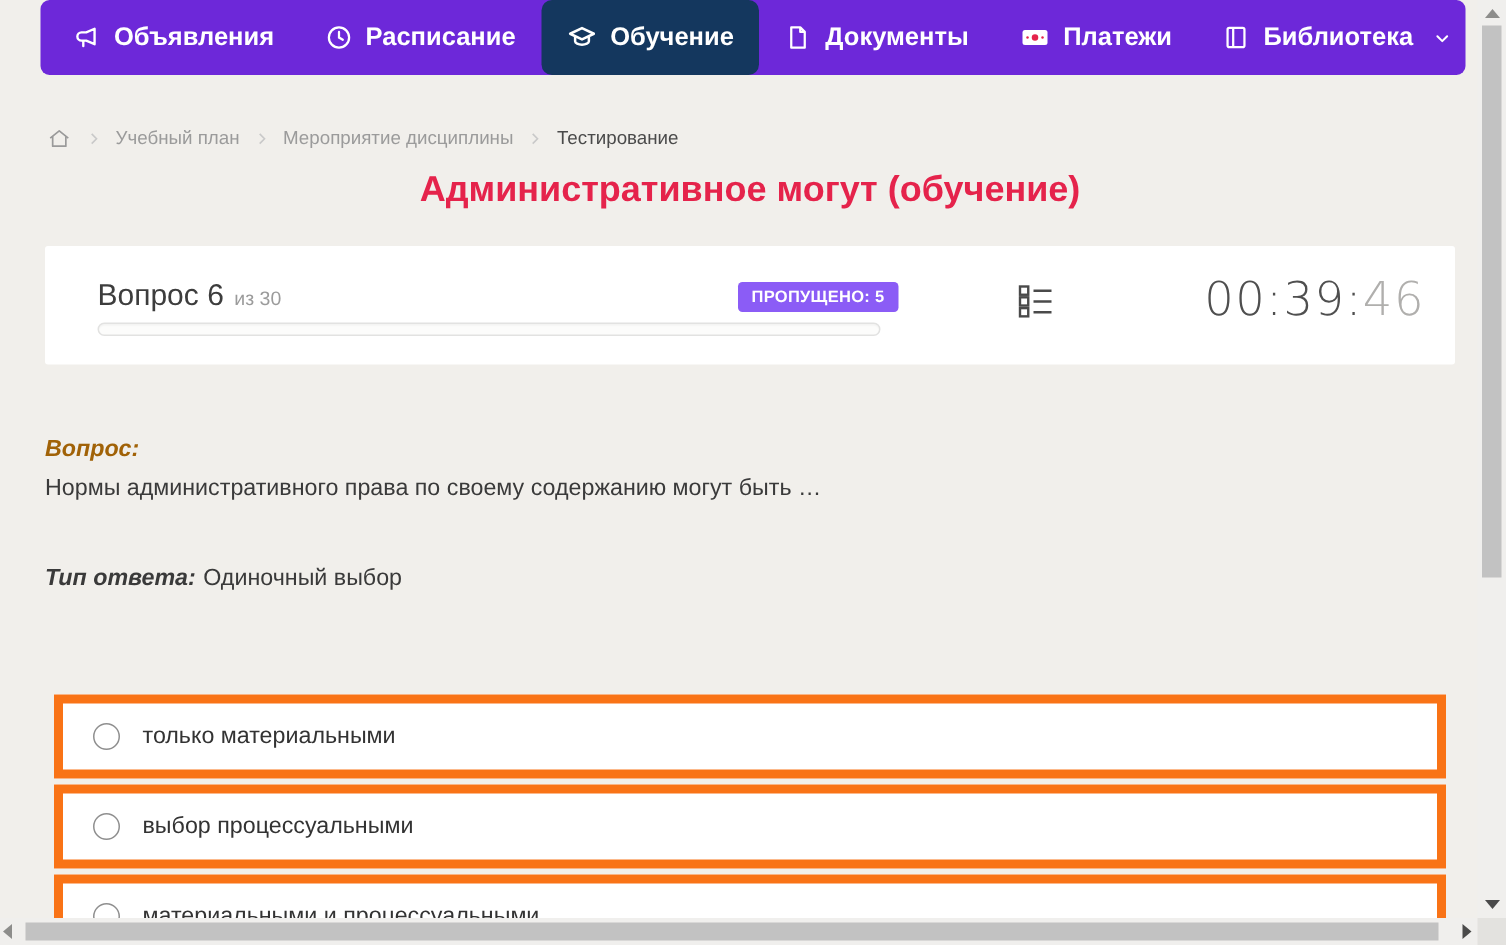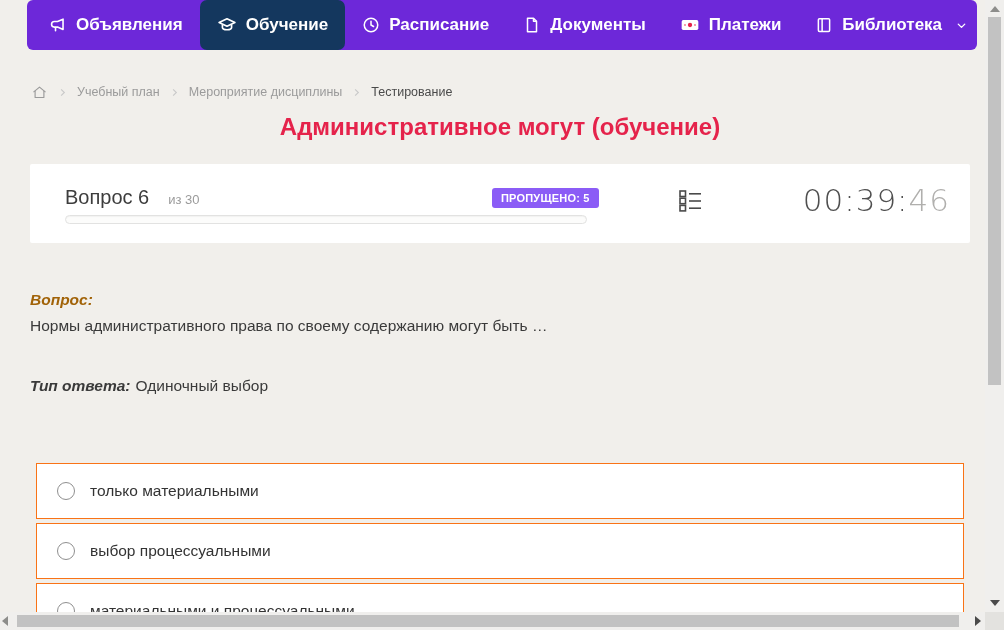--- a/index.html
+++ b/index.html
@@ -39,21 +39,21 @@
     position:absolute;left:30px;top:113px;width:940px;margin:0;
     text-align:center;font-size:24px;font-weight:bold;color:#e5234b;
   }
   
   .quiz-card{
     position:absolute;left:30px;top:164px;width:940px;height:79px;
     background:#ffffff;border-radius:2px;
   }
   .q-head{
     position:absolute;left:35px;top:22px;
-    display:flex;align-items:baseline;gap:19px;
+    display:flex;align-items:baseline;gap:7px;
   }
   .q-num{font-size:20px;color:#3d3d3d;}
   .q-total{font-size:13px;color:#9b9b9b;}
   .skip-badge{
     position:absolute;left:462px;top:24px;
     background:#8b5cf6;color:#fff;font-size:11px;font-weight:bold;
     padding:4px 9px;border-radius:3px;letter-spacing:.2px;
   }
   .progress{
     position:absolute;left:35px;top:51px;width:520px;height:7px;
@@ -81,21 +81,21 @@
     font-size:15.5px;color:#3a3a3a;
   }
   .q-type{
     position:absolute;left:30px;top:377px;margin:0;font-size:15.5px;color:#3a3a3a;
   }
   .q-type b{font-style:italic;margin-right:5px;}
   
   .options{position:absolute;left:36px;top:463px;width:928px;}
   .option{
     box-sizing:border-box;width:100%;height:56px;margin-bottom:4px;
-    background:#fff;border:1px solid #f97316;
+    background:#fff;border:6px solid #f97316;
     display:flex;align-items:center;padding-left:20px;gap:15px;cursor:pointer;
   }
   .radio{
     width:16px;height:16px;border-radius:50%;
     border:1px solid #8f8f8f;background:#fff;flex:0 0 auto;
   }
   .option-label{font-size:15.5px;color:#333;}
   
   .vscroll{
     position:absolute;right:0;top:0;width:19px;height:612px;background:#f0efed;
@@ -118,37 +118,37 @@
 <nav class="nav">
   <a class="nav-item">
     <span class="nav-icon">
       <svg width="19" height="19" viewBox="0 0 24 24" fill="none" stroke="#fff" stroke-width="2" stroke-linejoin="round">
           <path d="M19 4v13l-7-3H8a3.5 3.5 0 0 1 0-7h4l7-3z"></path>
           <path d="M9.5 14.5v4" stroke-linecap="round"></path>
         </svg>
     </span>
     <span>Объявления</span>
   </a>
+  <a class="nav-item">
+    <span class="nav-icon">
+      <svg width="18" height="18" viewBox="0 0 24 24" fill="none" stroke="#fff" stroke-width="2" stroke-linecap="round">
+          <circle cx="12" cy="12" r="9"></circle>
+          <path d="M12 7v5l3.4 2"></path>
+        </svg>
+    </span>
+    <span>Расписание</span>
+  </a>
   <a class="nav-item active">
     <span class="nav-icon">
       <svg width="20" height="20" viewBox="0 0 24 24" fill="none" stroke="#fff" stroke-width="2" stroke-linejoin="round">
           <path d="M12 4.5 2.5 9l9.5 4.5L21.5 9 12 4.5z"></path>
           <path d="M6.5 11.4V15c0 1.5 2.5 2.7 5.5 2.7s5.5-1.2 5.5-2.7v-3.6"></path>
         </svg>
     </span>
     <span>Обучение</span>
-  </a>
-  <a class="nav-item">
-    <span class="nav-icon">
-      <svg width="18" height="18" viewBox="0 0 24 24" fill="none" stroke="#fff" stroke-width="2" stroke-linecap="round">
-          <circle cx="12" cy="12" r="9"></circle>
-          <path d="M12 7v5l3.4 2"></path>
-        </svg>
-    </span>
-    <span>Расписание</span>
   </a>
   <a class="nav-item">
     <span class="nav-icon">
       <svg width="18" height="18" viewBox="0 0 24 24" fill="none" stroke="#fff" stroke-width="2" stroke-linejoin="round">
           <path d="M6 3h8l4 4v14H6V3z"></path>
           <path d="M14 3v4h4"></path>
         </svg>
     </span>
     <span>Документы</span>
   </a>

